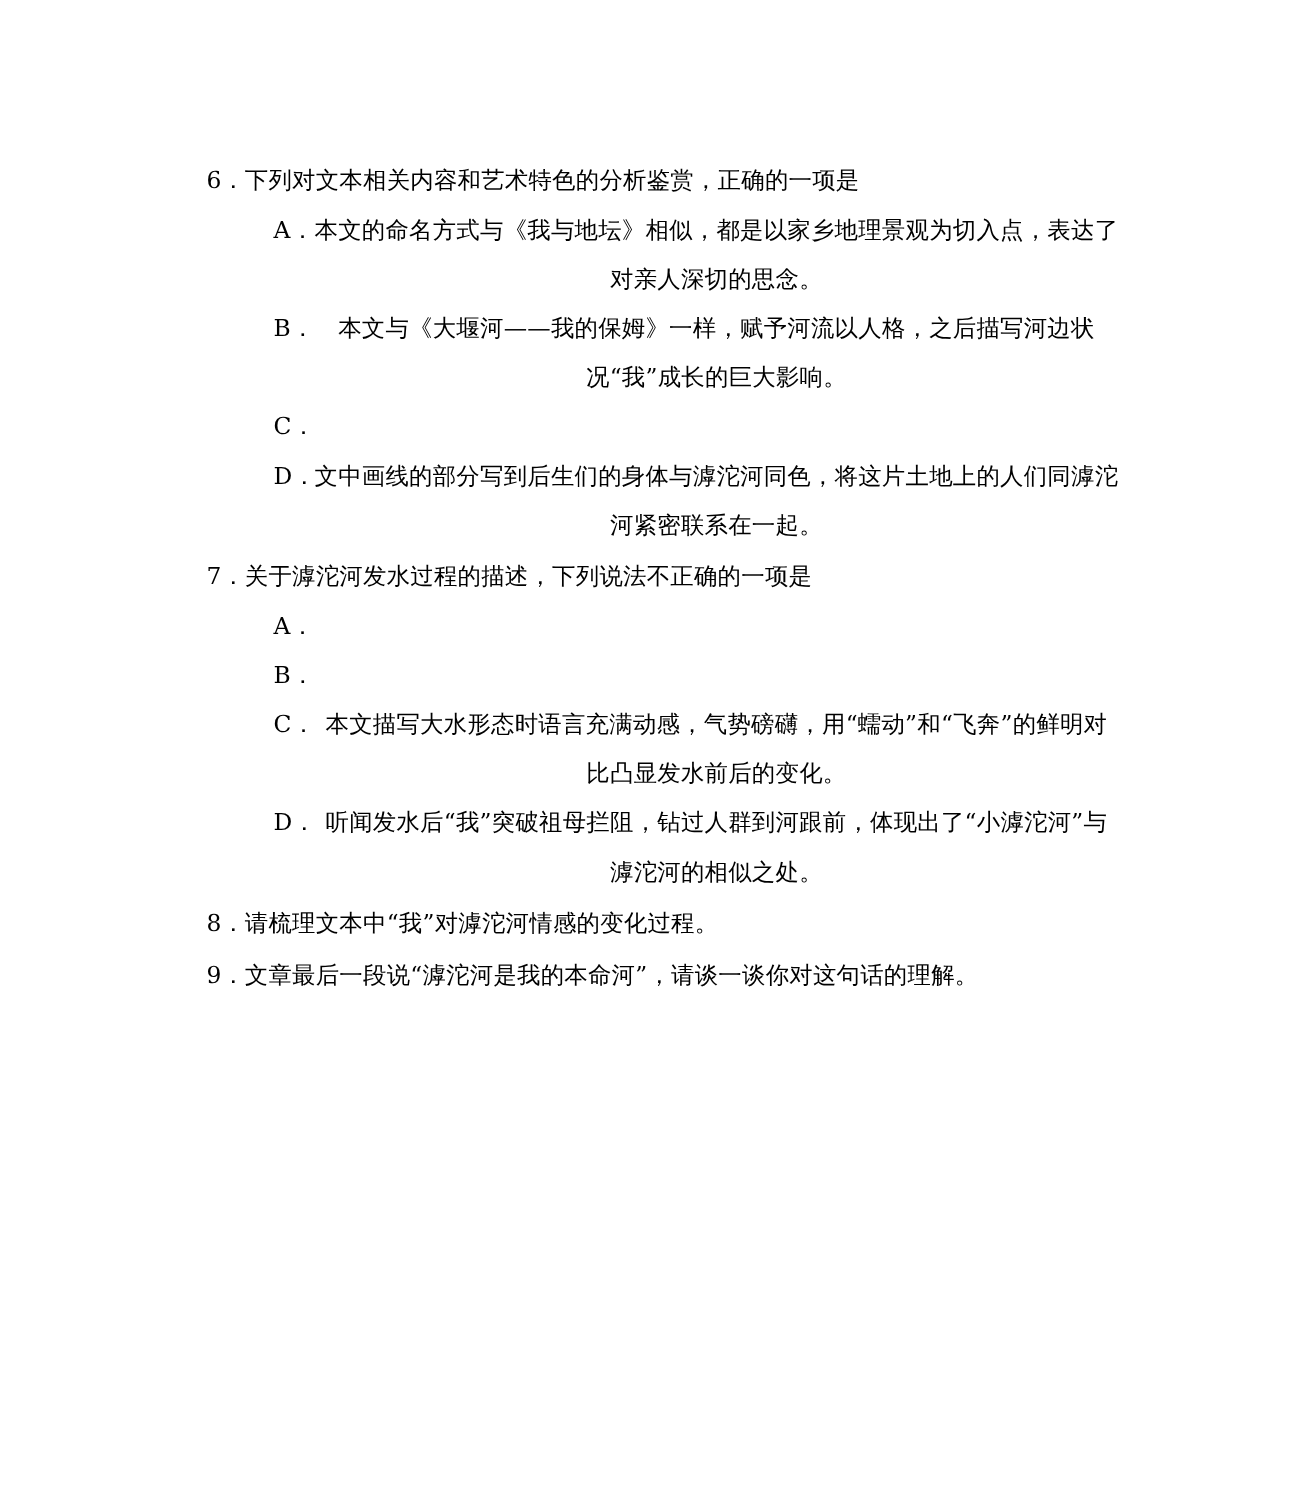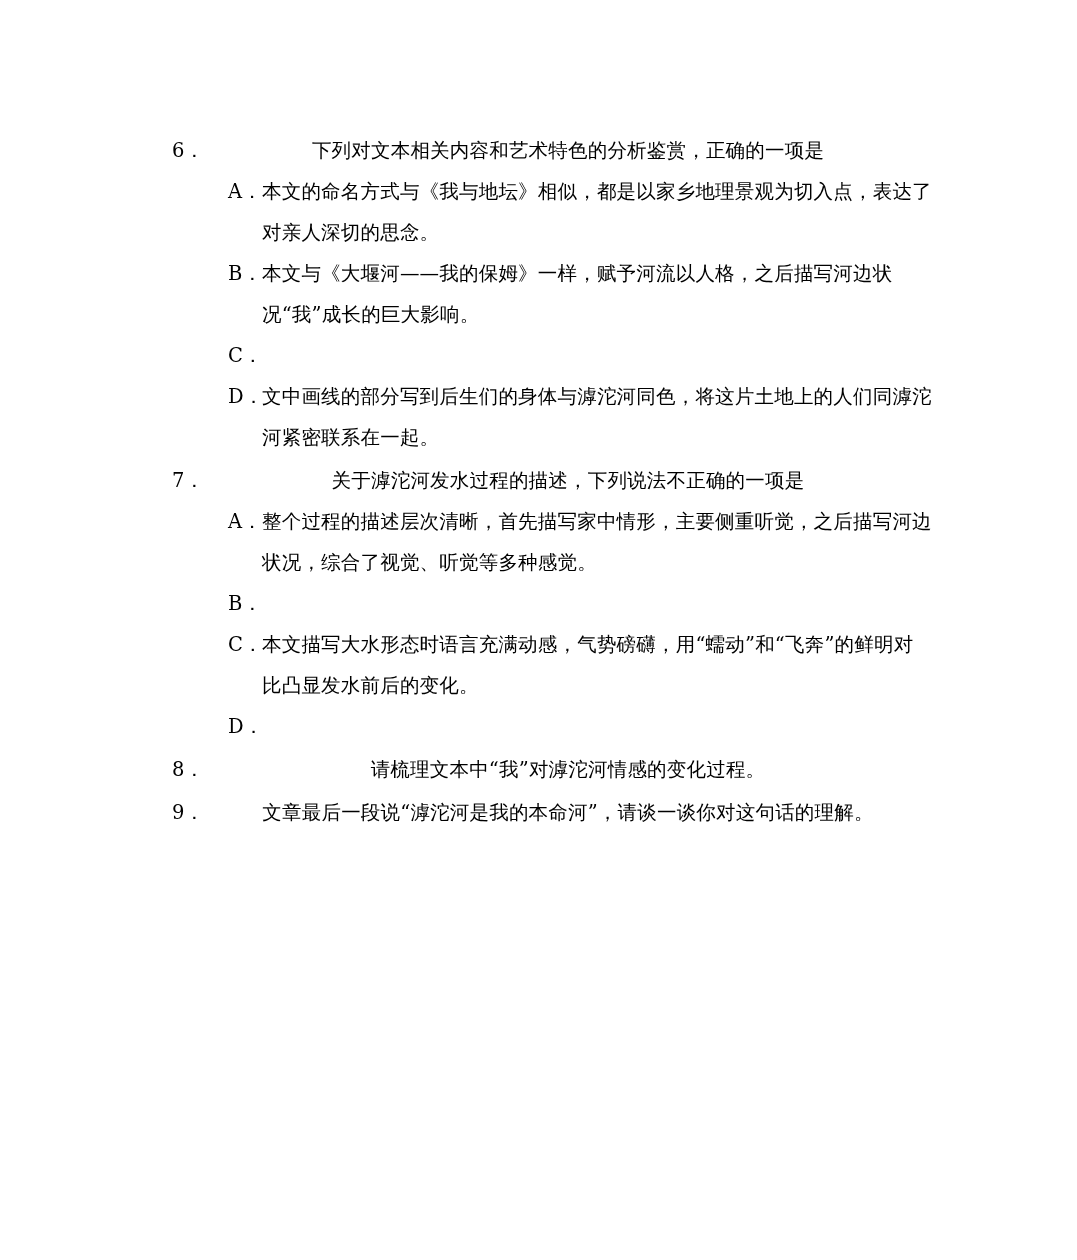--- a/index.html
+++ b/index.html
@@ -40,38 +40,38 @@
     letter-spacing: 0.2px;
   }
   .q-num {
     flex: 0 0 auto;
     width: 32px;
     text-align: left;
     font-family: "DejaVu Serif", "Liberation Serif", serif;
   }
   .q-text {
     flex: 1 1 auto;
-    text-align: center;
   }
   .option {
     display: flex;
     align-items: flex-start;
     font-size: 19.5px;
     line-height: 41px;
     letter-spacing: 0.2px;
     padding-left: 56px;
   }
   .opt-label {
     flex: 0 0 auto;
     width: 34px;
     font-family: "DejaVu Serif", "Liberation Serif", serif;
   }
   .opt-text {
     flex: 1 1 auto;
     text-indent: 0;
+    text-align: center;
   }
 </style>
 </head>
 <body>
 
 <div class="page">
   <div class="content">
 
     <div class="question">
       <div class="q-line">
@@ -95,31 +95,31 @@
       </div>
     </div>
 
     <div class="question">
       <div class="q-line">
         <span class="q-num">7．</span>
         <span class="q-text">关于滹沱河发水过程的描述，下列说法不正确的一项是</span>
       </div>
       <div class="option">
         <span class="opt-label">A．</span>
-        <span class="opt-text">整个过程的描述层次清晰，首先描写家中情形，主要侧重听觉，之后描写河边状况，综合了视觉、听觉等多种感觉。</span>
       </div>
       <div class="option">
         <span class="opt-label">B．</span>
       </div>
       <div class="option">
         <span class="opt-label">C．</span>
         <span class="opt-text">本文描写大水形态时语言充满动感，气势磅礴，用“蠕动”和“飞奔”的鲜明对比凸显发水前后的变化。</span>
       </div>
       <div class="option">
         <span class="opt-label">D．</span>
+        <span class="opt-text">听闻发水后“我”突破祖母拦阻，钻过人群到河跟前，体现出了“小滹沱河”与滹沱河的相似之处。</span>
       </div>
     </div>
 
     <div class="question">
       <div class="q-line">
         <span class="q-num">8．</span>
         <span class="q-text">请梳理文本中“我”对滹沱河情感的变化过程。</span>
       </div>
     </div>
 

